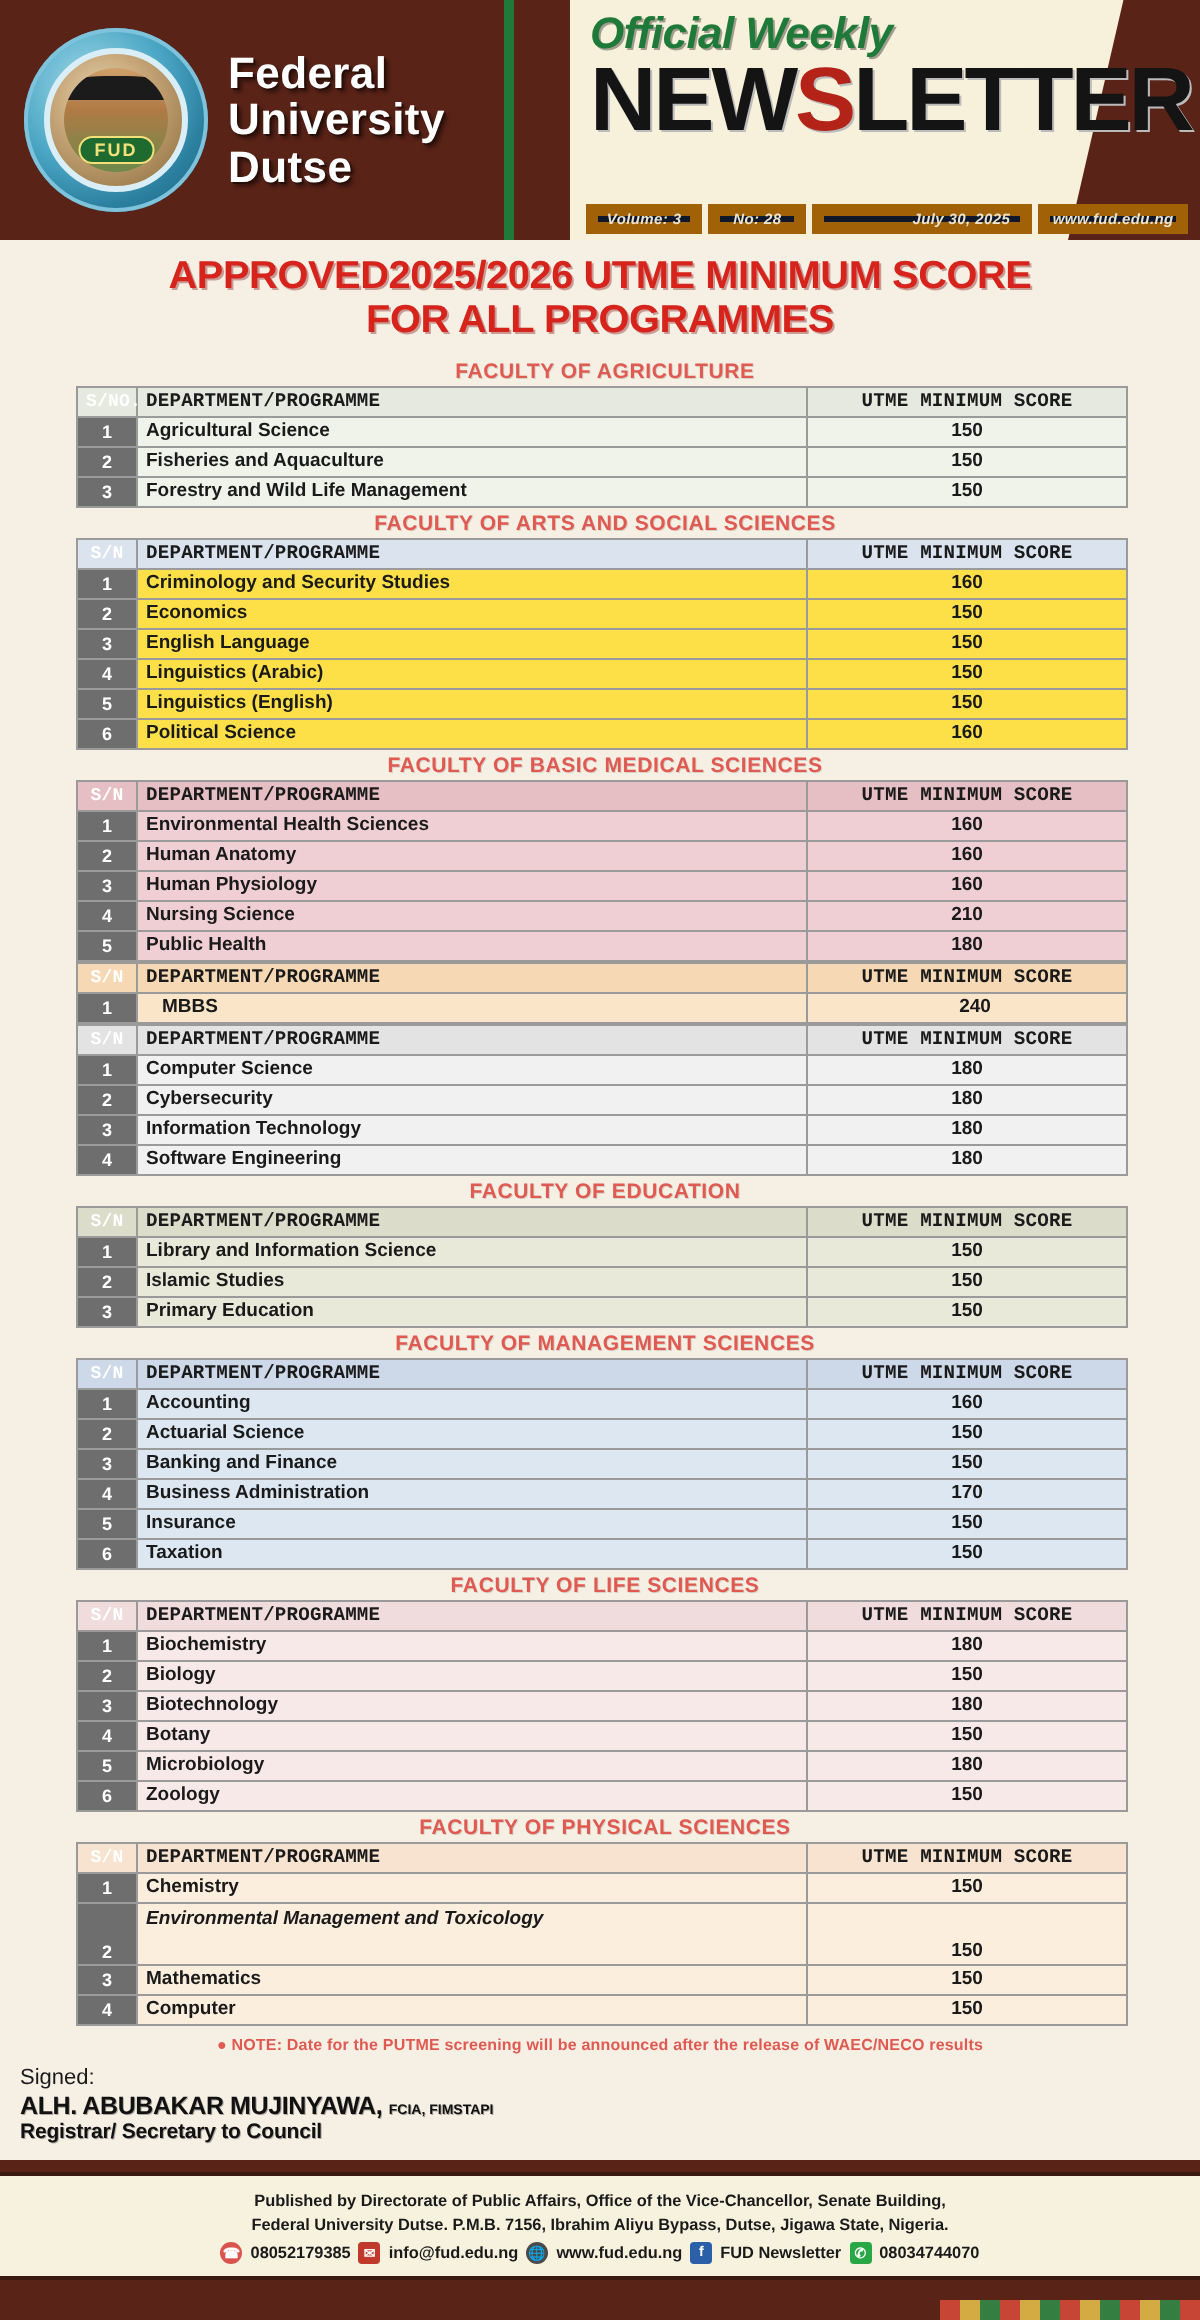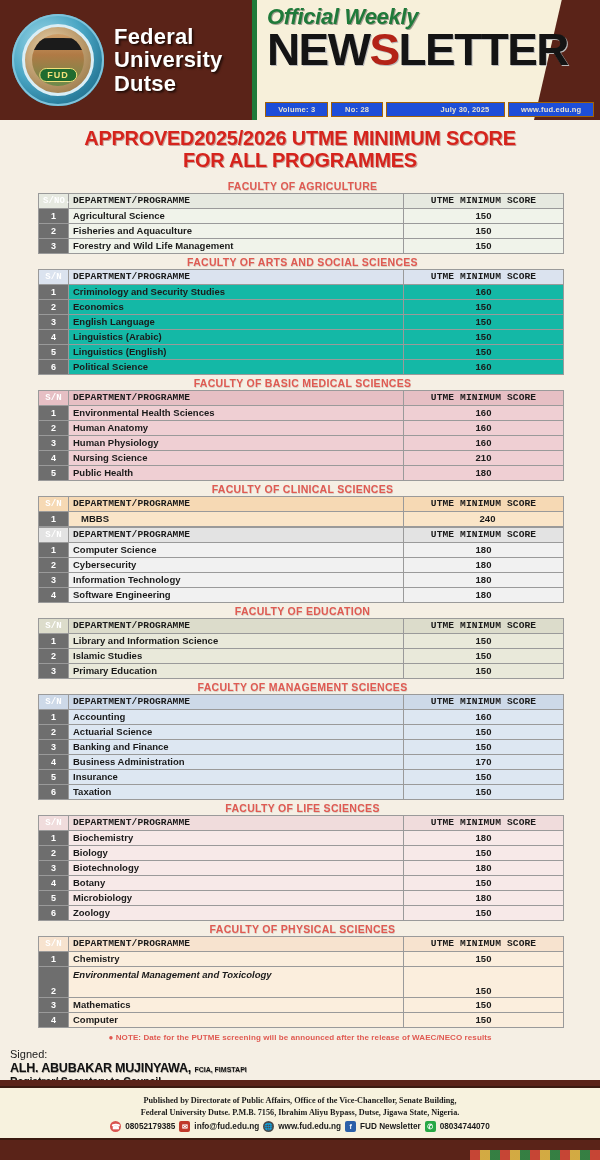--- a/index.html
+++ b/index.html
@@ -45,20 +45,21 @@
   }
   .mh-name {
     color: #ffffff; font-weight: bold; font-size: 22px; line-height: 1.05;
     text-shadow: 1px 1px 0 #2a0f08, 2px 2px 2px rgba(0,0,0,.5);
     letter-spacing: .2px;
   }
   .mh-divider { width: 5px; background: #1f7a3a; height: 100%; }
   .mh-right {
     flex: 1; background: #f7f0da; position: relative; padding: 6px 8px 0 10px;
     clip-path: polygon(0 0, 100% 0, 100% 100%, 0 100%);
+    margin-left: 28px;
   }
   .mh-right::after {
     content: ""; position: absolute; right: 0; top: 0; width: 66px; height: 100%;
     background: #5a2318;
     clip-path: polygon(42% 0, 100% 0, 100% 100%, 0 100%);
   }
   .official {
     color: #1f7a3a; font-size: 22px; font-weight: bold; font-style: italic;
     letter-spacing: -.3px; text-shadow: 1px 1px 0 rgba(0,0,0,.35);
     line-height: 1; margin-bottom: 1px; position: relative; z-index: 2;
@@ -69,23 +70,23 @@
     text-shadow: 1px 1px 0 #bbb;
     font-family: "Liberation Sans", sans-serif;
     transform: scaleX(1.02); transform-origin: left;
   }
   .newsletter .red { color: #b32317; }
   .volbar {
     position: absolute; left: 8px; right: 6px; bottom: 3px; height: 15px;
     display: flex; gap: 3px; z-index: 3;
   }
   .volbar div {
-    background: #1d4ed8; color: #e9e3cf; font-size: 7.5px; font-weight: bold;
+    background: #0f172a; color: #e9e3cf; font-size: 7.5px; font-weight: bold;
     display: flex; align-items: center; justify-content: center;
-    letter-spacing: .2px; border: 1px solid #a16207;
+    letter-spacing: .2px; border: 6px solid #a16207; font-style: italic;
   }
   .vb1 { flex: 1.25; } .vb2 { flex: 1; } .vb3 { flex: 1.6; padding-left: 39px; } .vb4 { flex: 1.7; }
 
   
   .title-wrap { text-align: center; padding: 8px 10px 4px; }
   .title-wrap div {
     color: #d6231c; font-size: 19.5px; font-weight: bold; line-height: 1.12;
     letter-spacing: -.2px;
     text-shadow: 1px 1px 0 rgba(120,0,0,.35);
     transform: scaleX(1.02);
@@ -113,21 +114,21 @@
   }
   th.score, td.score { text-align: center; font-weight: bold; }
   td.dept { font-weight: bold; }
   .tall td { height: 31px; vertical-align: bottom; }
   .tall td.dept { vertical-align: top; padding-top: 2px; line-height: 1.25; font-style: italic; }
 
   
   .t-agric th { background: #e6e9e0; }
   .t-agric td:not(.sn) { background: #f0f3ea; }
   .t-arts th { background: #dbe3ef; }
-  .t-arts td:not(.sn) { background: #14b8a6; }
+  .t-arts td:not(.sn) { background: #fde047; }
   .t-basic th { background: #e6bfc4; }
   .t-basic td:not(.sn) { background: #efcfd3; }
   .t-clin th { background: #f6d9b4; }
   .t-clin td:not(.sn) { background: #fae5c8; padding-left: 12px; }
   .t-comp th { background: #e3e3e3; }
   .t-comp td:not(.sn) { background: #f1f1f1; }
   .t-edu th { background: #dcdccb; }
   .t-edu td:not(.sn) { background: #e9e9da; }
   .t-mgmt th { background: #cdd9e8; }
   .t-mgmt td:not(.sn) { background: #dde7f2; }
@@ -153,21 +154,21 @@
     text-shadow: .5px .5px 0 rgba(0,0,0,.3);
   }
 
   
   .footer-wrap { position: absolute; left: 0; right: 0; bottom: 0; }
   .footer-top { height: 6px; background: #5a2318; }
   .footer {
     background: #f7f2de; border-top: 2px solid #3a1a10; border-bottom: 2px solid #3a1a10;
     padding: 7px 16px 6px; text-align: center; position: relative;
   }
-  .footer p { font-size: 8.2px; color: #1a1a1a; line-height: 1.45; font-weight: bold; font-family: Liberation Serif, serif; }
+  .footer p { font-size: 8.2px; color: #1a1a1a; line-height: 1.45; font-weight: bold; }
   .contacts {
     display: flex; align-items: center; justify-content: center; gap: 4px;
     flex-wrap: nowrap; margin-top: 2px; font-size: 8.2px; font-weight: bold; color:#1a1a1a;
   }
   .ic {
     display: inline-flex; align-items: center; justify-content: center;
     width: 11px; height: 11px; border-radius: 2px; font-size: 7px; color: #fff;
     flex: 0 0 auto;
   }
   .ic-phone { background: #d9534f; border-radius: 50%; }
@@ -343,21 +344,20 @@
             </tr>
             <tr>
               <td class="sn">5</td>
               <td class="dept">Public Health</td>
               <td class="score">180</td>
             </tr>
           </tbody>
         </table>
       </div>
       <div>
-        <div class="faculty">FACULTY OF CLINICAL SCIENCES</div>
         <table class="t-clin">
           <colgroup>
             <col class="c-sn">
             <col>
             <col class="c-score">
           </colgroup>
           <thead>
             <tr>
               <th class="sn">S/N</th>
               <th class="dept">DEPARTMENT/PROGRAMME</th>

